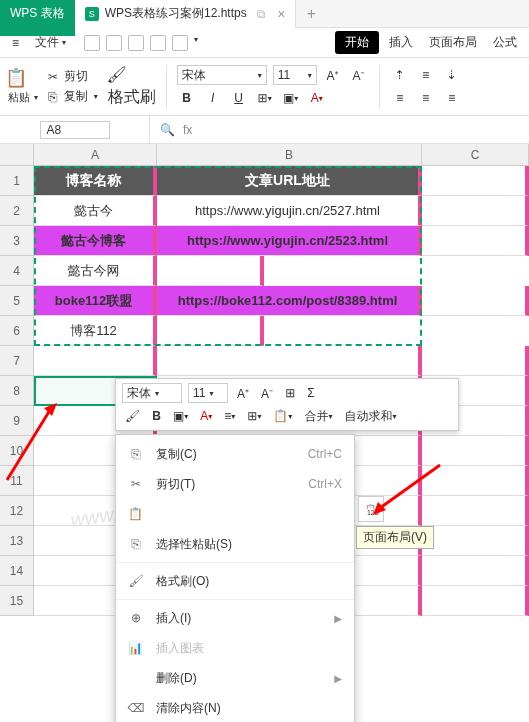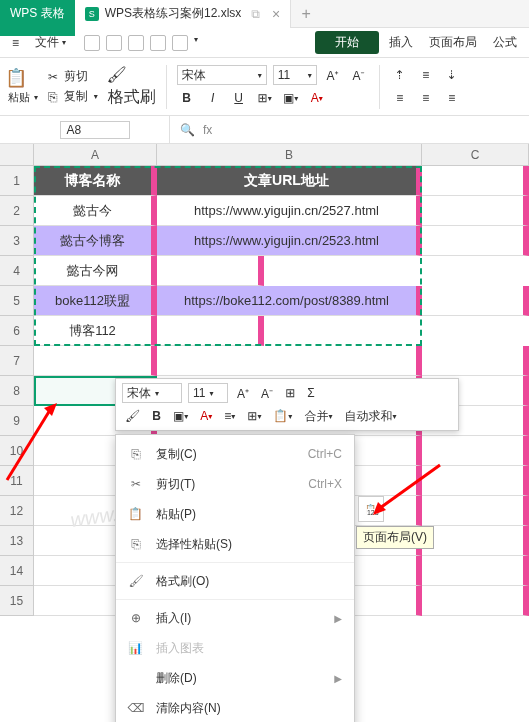--- a/index.html
+++ b/index.html
@@ -6,47 +6,47 @@
 body { width: 529px; height: 722px; background: #fff; overflow: hidden; position: relative; font-size: 12px; color: #333; }
 .titlebar { height: 28px; background: #f5f5f5; display: flex; align-items: center; border-bottom: 1px solid #e0e0e0; }
 .app-badge { background: #0aa06e; color: #fff; padding: 0 10px; height: 44px; display: flex; align-items: center; font-size: 12px; }
 .tab { display: flex; align-items: center; gap: 6px; padding: 0 10px; height: 28px; background: #fff; border-right: 1px solid #e0e0e0; }
 .tab-icon { width: 14px; height: 14px; background: #0aa06e; border-radius: 2px; display: flex; align-items: center; justify-content: center; color: #fff; font-size: 9px; }
 .tab-dup { color: #bbb; margin-left: 4px; }
 .tab-close { color: #999; margin-left: 6px; font-size: 14px; }
 .tab-add { width: 30px; text-align: center; color: #999; font-size: 16px; }
 .menubar { height: 30px; display: flex; align-items: center; padding: 0 6px; border-bottom: 1px solid #e0e0e0; gap: 4px; }
 .menu-btn { padding: 2px 6px; display: flex; align-items: center; gap: 3px; }
-.start-tab { background: #14532d; color: #fff; padding: 3px 20px; border-radius: 3px; }
+.start-tab { background: #000000; color: #fff; padding: 3px 10px; border-radius: 3px; }
 .caret { font-size: 8px; }
 .quickbar { display: flex; gap: 6px; margin-left: 8px; }
 .qicon { width: 16px; height: 16px; border: 1px solid #bbb; border-radius: 2px; }
 .ribbon { height: 58px; display: flex; align-items: center; padding: 4px 8px; gap: 10px; border-bottom: 1px solid #e0e0e0; }
 .rgroup { display: flex; flex-direction: column; gap: 3px; }
 .rrow { display: flex; align-items: center; gap: 6px; }
 .ricon { width: 18px; height: 18px; display: flex; align-items: center; justify-content: center; }
 .divider { width: 1px; height: 44px; background: #e0e0e0; }
 .font-sel { border: 1px solid #ccc; padding: 1px 4px; width: 90px; height: 20px; display: flex; align-items: center; justify-content: space-between; }
 .size-sel { border: 1px solid #ccc; padding: 1px 4px; width: 44px; height: 20px; display: flex; align-items: center; justify-content: space-between; }
 .fmt-btn { width: 20px; height: 20px; display: flex; align-items: center; justify-content: center; border-radius: 2px; }
-.namebox-row { height: 28px; display: flex; align-items: center; border-bottom: 1px solid #e0e0e0; padding-left: 20px; }
+.namebox-row { height: 28px; display: flex; align-items: center; border-bottom: 1px solid #e0e0e0; }
 .namebox { width: 150px; padding: 0 8px; border-right: 1px solid #e0e0e0; height: 100%; display: flex; align-items: center; justify-content: center; position: relative; }
 .namebox-inner { width: 70px; border: 1px solid #ccc; padding: 1px 6px; text-align: left; }
 .fx-area { display: flex; align-items: center; gap: 8px; padding: 0 10px; color: #888; }
 .grid { position: relative; }
 .grid-head { display: flex; height: 22px; }
 .corner { width: 34px; background: #f0f0f0; border-right: 1px solid #ccc; border-bottom: 1px solid #ccc; }
 .colh { background: #f0f0f0; border-right: 1px solid #ccc; border-bottom: 1px solid #ccc; display: flex; align-items: center; justify-content: center; color: #666; }
 .colh.a { width: 123px; } .colh.b { width: 265px; } .colh.c { width: 107px; }
 .row { display: flex; height: 30px; }
 .rowh { width: 34px; background: #f0f0f0; border-right: 1px solid #ccc; border-bottom: 1px solid #ccc; display: flex; align-items: center; justify-content: center; color: #666; }
-.cell { border-right: 6px solid #ec4899; border-bottom: 1px solid #ddd; display: flex; align-items: center; justify-content: center; font-size: 13px; padding: 0 4px; overflow: hidden; white-space: nowrap; }
+.cell { border-right: 4px solid #ec4899; border-bottom: 1px solid #ddd; display: flex; align-items: center; justify-content: center; font-size: 13px; padding: 0 4px; overflow: hidden; white-space: nowrap; }
 .cell.a { width: 123px; } .cell.b { width: 265px; } .cell.c { width: 107px; }
 .hdr-cell { background: #595959; color: #fff; font-weight: bold; font-size: 14px; }
-.alt { background: #c4b5fd; }
+.alt { background: #d946ef; font-weight: bold; }
 .marquee { position: absolute; border: 2px dashed #0aa06e; pointer-events: none; }
 .selection { position: absolute; border: 2px solid #0aa06e; background: rgba(10,160,110,0.05); pointer-events: none; }
 .mini-toolbar { position: absolute; background: #fff; border: 1px solid #ccc; box-shadow: 0 2px 6px rgba(0,0,0,0.2); padding: 4px 6px; display: flex; flex-direction: column; gap: 3px; }
 .mt-row { display: flex; align-items: center; gap: 6px; }
 .mt-sel { border: 1px solid #ccc; padding: 0 4px; height: 20px; display: flex; align-items: center; gap: 4px; font-size: 12px; }
 .mt-btn { height: 20px; padding: 0 3px; display: flex; align-items: center; justify-content: center; }
 .ctx-menu { position: absolute; background: #fff; border: 1px solid #ccc; box-shadow: 0 3px 10px rgba(0,0,0,0.25); width: 240px; padding: 4px 0; }
 .ctx-item { display: flex; align-items: center; height: 30px; padding: 0 12px; gap: 12px; }
 .ctx-ico { width: 16px; height: 16px; display: flex; align-items: center; justify-content: center; color: #666; }
 .ctx-label { flex: 1; }
@@ -59,21 +59,21 @@
 svg.arrow { position: absolute; }
 .watermark { position: absolute; color: #e5e5e5; font-size: 20px; font-style: italic; pointer-events: none; transform: rotate(-8deg); }
 </style>
 </head>
 <body>
 
 <div class="titlebar">
   <div class="app-badge">WPS 表格</div>
   <div class="tab">
     <span class="tab-icon">S</span>
-    <span>WPS表格练习案例12.xlsx</span>
+    <span>WPS表格练习案例12.https</span>
     <span class="tab-dup">⧉</span>
     <span class="tab-close">×</span>
   </div>
   <div class="tab-add">+</div>
 </div>
 
 <div class="menubar">
   <div class="menu-btn">≡</div>
   <div class="menu-btn">
       <span>文件</span>
@@ -308,21 +308,20 @@
       <span class="ctx-label">复制(C)</span>
       <span class="ctx-short">Ctrl+C</span>
     </div>
   <div class="ctx-item">
       <span class="ctx-ico">✂</span>
       <span class="ctx-label">剪切(T)</span>
       <span class="ctx-short">Ctrl+X</span>
     </div>
   <div class="ctx-item">
       <span class="ctx-ico">📋</span>
-      <span class="ctx-label">粘贴(P)</span>
     </div>
   <div class="ctx-item">
       <span class="ctx-ico">⎘</span>
       <span class="ctx-label">选择性粘贴(S)</span>
     </div>
   <div class="ctx-sep"></div>
   <div class="ctx-item">
       <span class="ctx-ico">🖌</span>
       <span class="ctx-label">格式刷(O)</span>
     </div>

